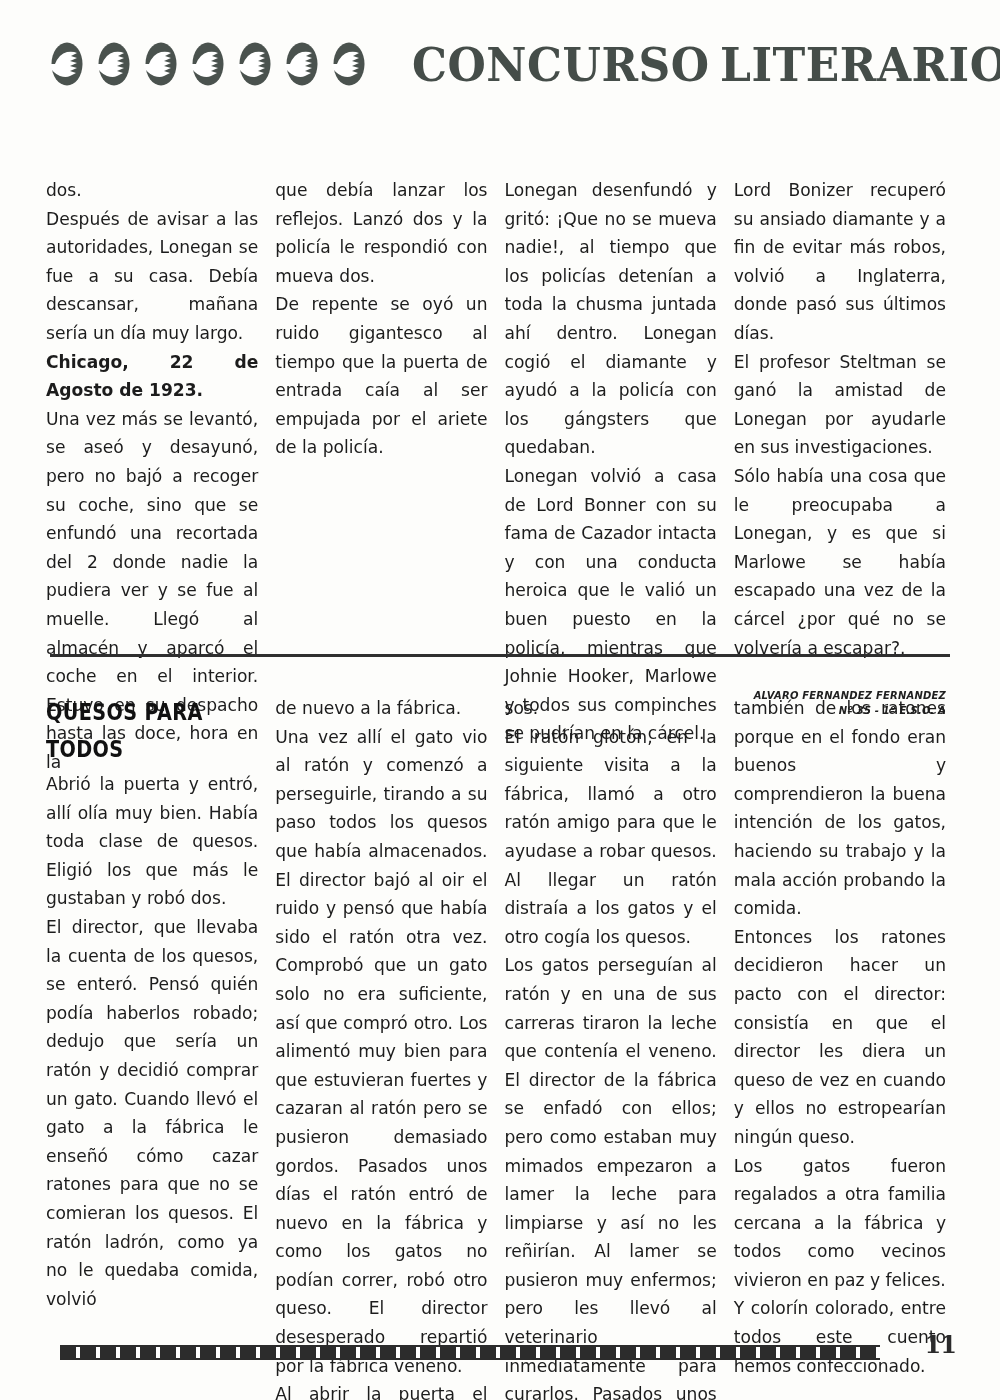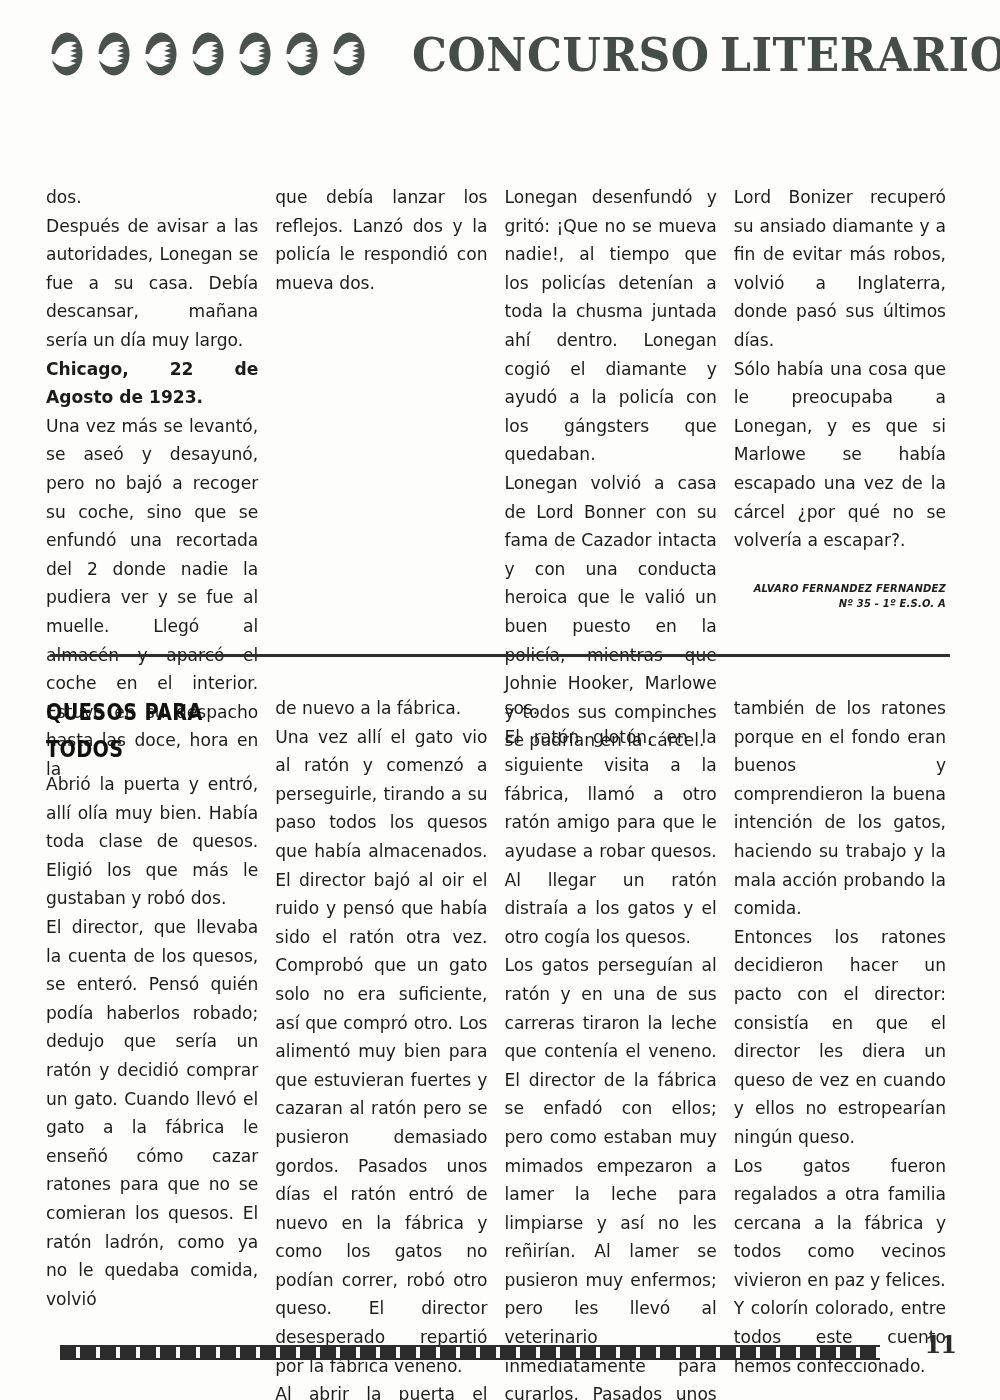--- a/index.html
+++ b/index.html
@@ -19,25 +19,25 @@
   
   .page {
     position: absolute;
     inset: 0;
     background: #fdfdfb;
   }
 
   
   .masthead {
     position: absolute;
-    left: 0; top: 16px;
+    left: 0; top: 41px;
     width: 824px;
     height: 76px;
     display: flex;
-    align-items: center;
+    align-items: flex-start;
   }
   .orn-row {
     display: flex;
     align-items: center;
     gap: 13px;
     margin-left: 50px;
   }
   .orn {
     width: 34px;
     height: 46px;
@@ -182,36 +182,38 @@
         <ellipse cx="17" cy="23" rx="15.5" ry="21.5" fill="#4a524e"></ellipse>
         <path d="M5 23 q4 -10 12 -12 q6 -1 10 1 l-6 3 l6 2 l-7 3 l7 2 l-7 3 l7 2 l-7 3 l6 2 l-6 3 q-4 2 -10 0 q-8 -3 -11 -12 z" fill="#ffffff"></path>
       </svg>
     </div>
     <div class="mast-title">
       <span class="mast-word">Concurso</span>
       <span class="mast-word">Literario</span>
     </div>
   </div>
 
-  <div class="article" id="article1" style="top:183px;">
+  <div class="article" id="article1" style="top:176px;">
     <div class="col">
       <p>dos.</p>
       <p>Después de avisar a las autoridades, Lonegan se fue a su casa. Debía descansar, mañana sería un día muy largo.</p>
       <p class="bold">Chicago, 22 de Agosto de 1923.</p>
       <p>Una vez más se levantó, se aseó y desayunó, pero no bajó a recoger su coche, sino que se enfundó una recortada del 2 donde nadie la pudiera ver y se fue al muelle. Llegó al almacén y aparcó el coche en el interior. Estuvo en su despacho hasta las doce, hora en la</p>
     </div>
     <div class="col">
       <p>que debía lanzar los reflejos. Lanzó dos y la policía le respondió con mueva dos.</p>
+      <p>De repente se oyó un ruido gigantesco al tiempo que la puerta de entrada caía al ser empujada por el ariete de la policía.</p>
     </div>
     <div class="col">
       <p>Lonegan desenfundó y gritó: ¡Que no se mueva nadie!, al tiempo que los policías detenían a toda la chusma juntada ahí dentro. Lonegan cogió el diamante y ayudó a la policía con los gángsters que quedaban.</p>
       <p>Lonegan volvió a casa de Lord Bonner con su fama de Cazador intacta y con una conducta heroica que le valió un buen puesto en la policía, mientras que Johnie Hooker, Marlowe y todos sus compinches se pudrían en la cárcel.</p>
     </div>
     <div class="col">
       <p>Lord Bonizer recuperó su ansiado diamante y a fin de evitar más robos, volvió a Inglaterra, donde pasó sus últimos días.</p>
+      <p>El profesor Steltman se ganó la amistad de Lonegan por ayudarle en sus investigaciones.</p>
       <p>Sólo había una cosa que le preocupaba a Lonegan, y es que si Marlowe se había escapado una vez de la cárcel ¿por qué no se volvería a escapar?.</p>
       <div class="byline">
         <span class="l1">ALVARO FERNANDEZ FERNANDEZ</span>
         <span class="l2">Nº 35  -  1º E.S.O. A</span>
       </div>
     </div>
   </div>
 
   <div class="rule" style="top:654px;"></div>
 

